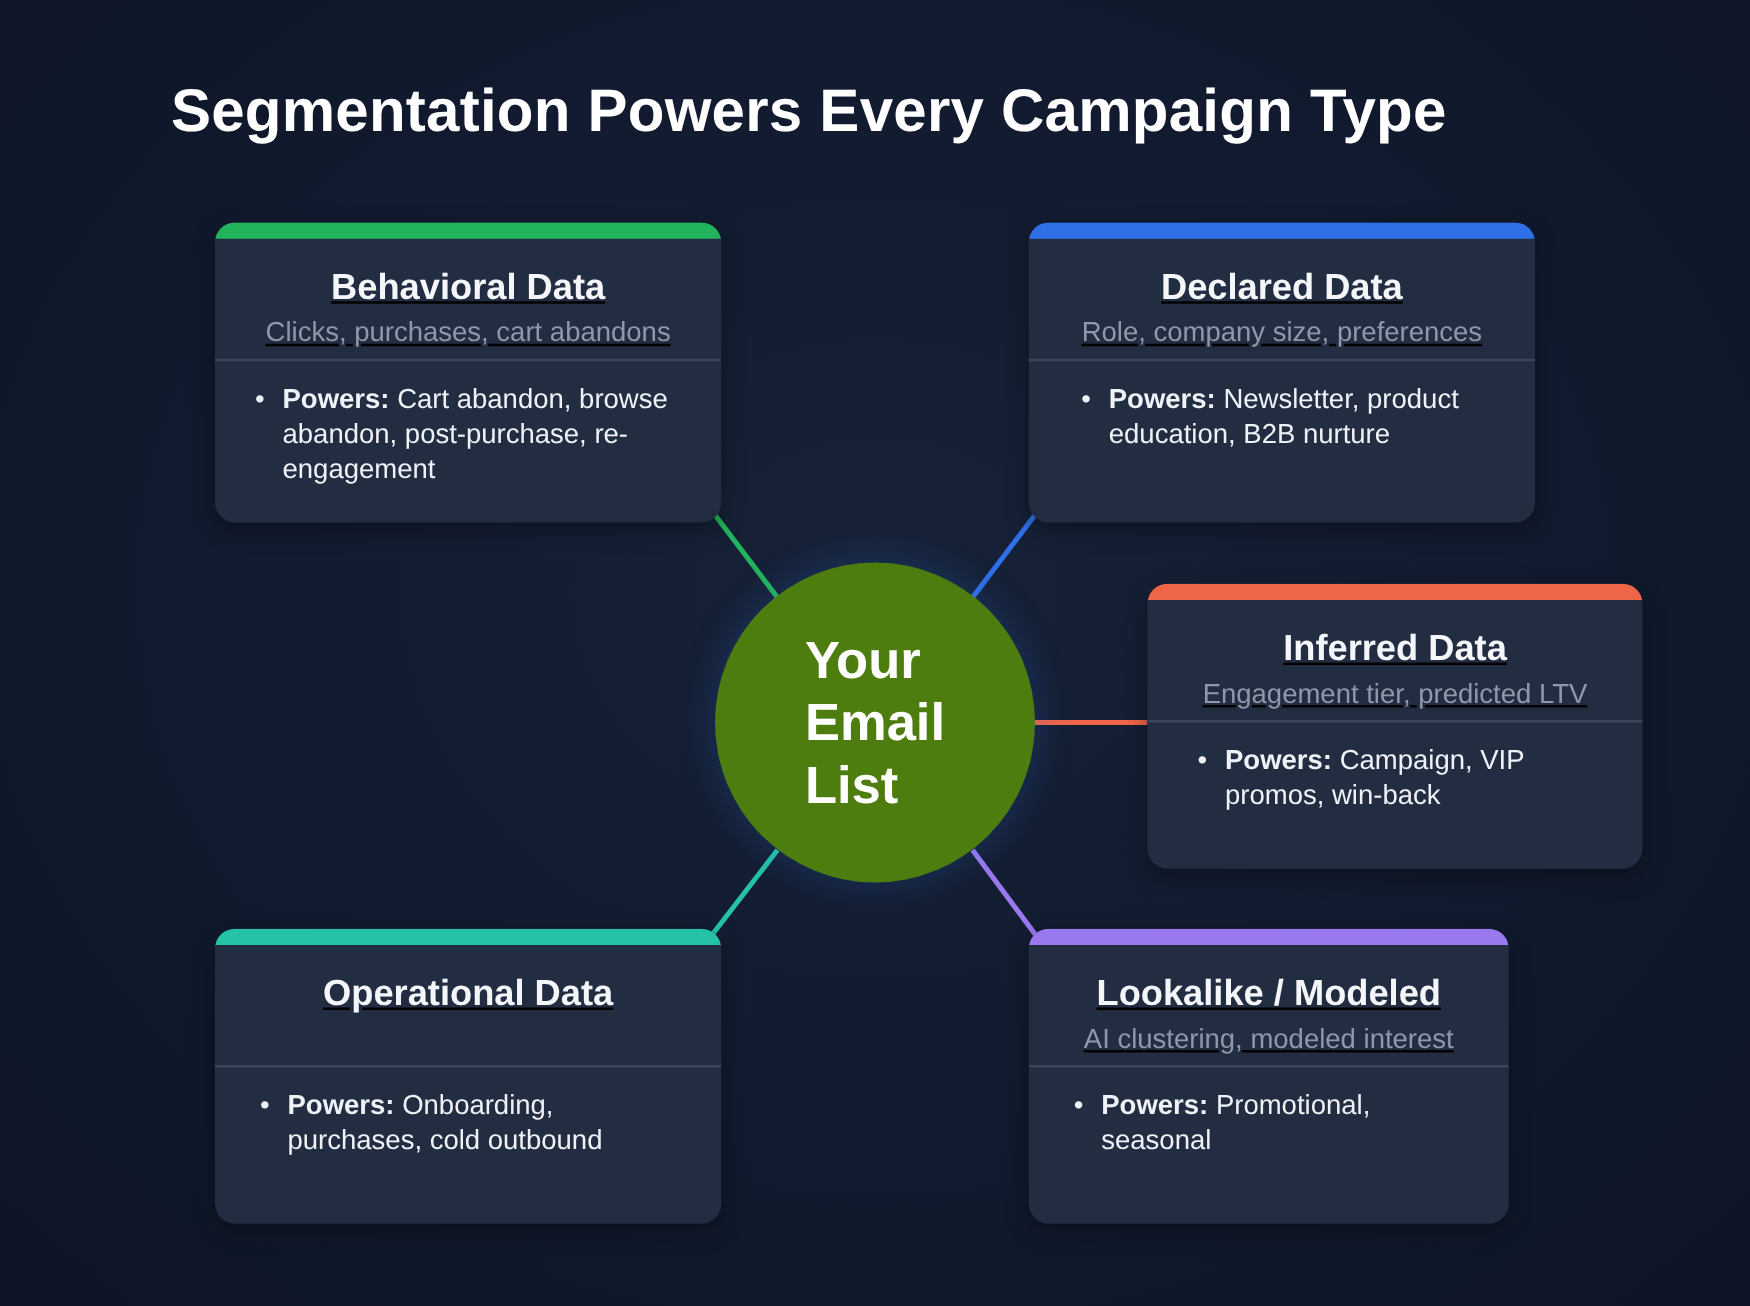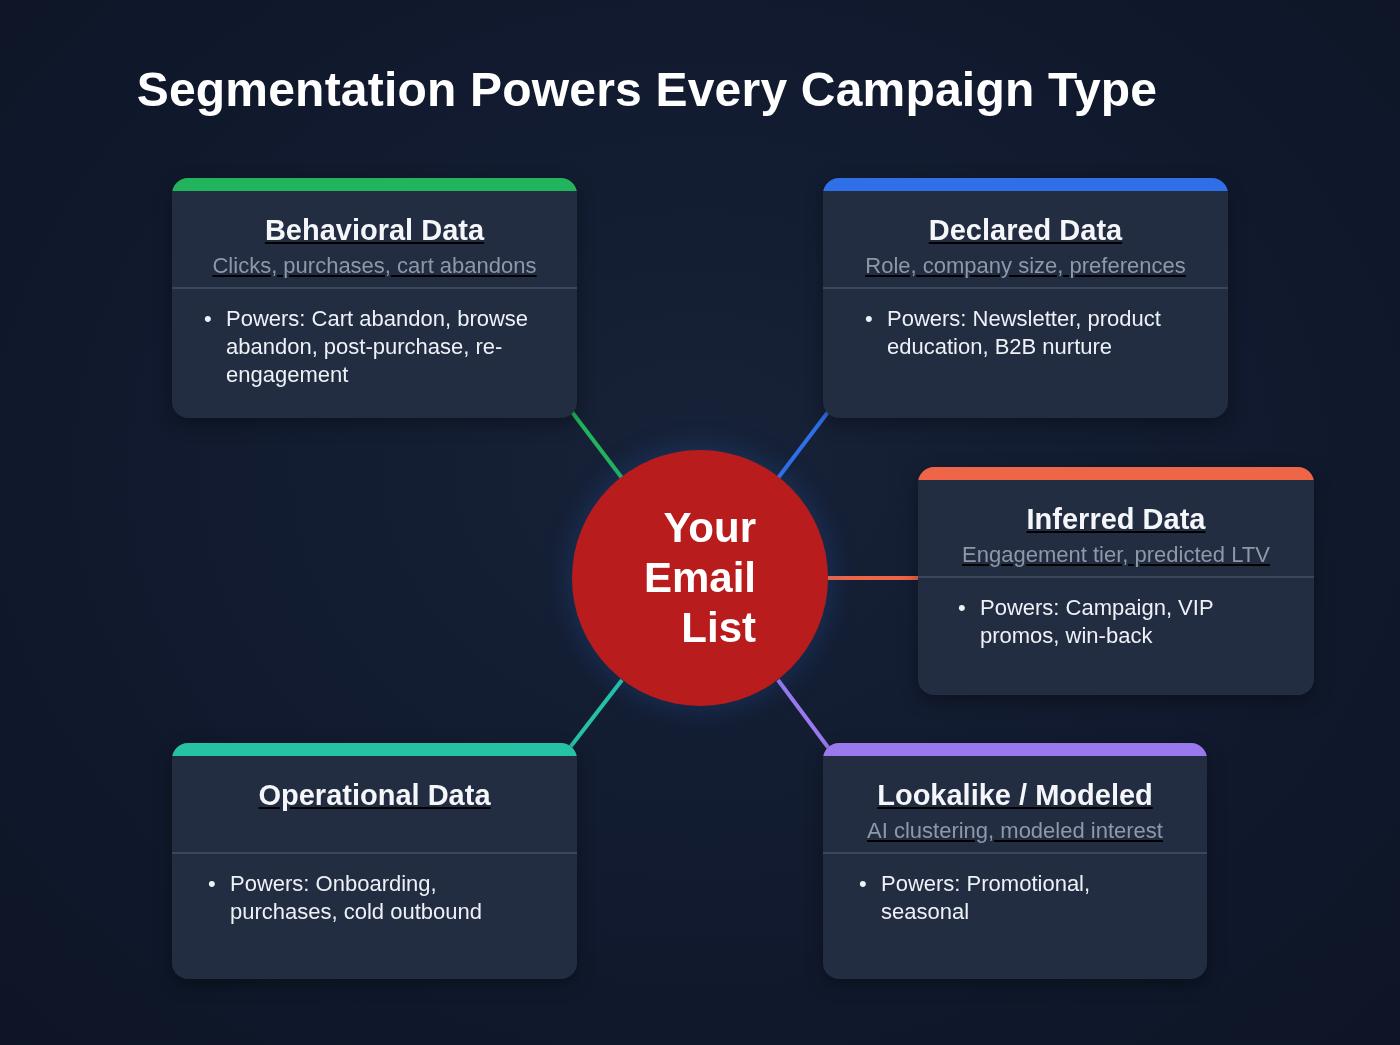--- a/index.html
+++ b/index.html
@@ -19,25 +19,25 @@
       position: absolute; background: #222d42; border-radius: 16px;
       box-shadow: 0 6px 18px rgba(0,0,0,0.35); overflow: hidden;
     }
     .card .bar { height: 13px; width: 100%; }
     .card .head { text-align: center; padding-top: 22px; height: 98px; box-sizing: border-box; border-bottom: 2px solid #3a465c; text-decoration: underline; }
     .card .ctitle { color: #f4f6fa; font-weight: 700; font-size: 29px; line-height: 34px; }
     .card .csub { color: #8e98aa; font-size: 22px; line-height: 26px; margin-top: 6px; white-space: nowrap; }
     .card .body { padding: 16px 28px 0 32px; }
     .card .bullet { display: flex; color: #eef1f6; font-size: 22px; line-height: 28px; }
     .card .dot { width: 22px; flex: 0 0 22px; font-size: 22px; }
-    .card .powers { font-weight: 400; }
+    .card .powers { font-weight: 700; }
     .hub {
       position: absolute; left: 572px; top: 450px; width: 256px; height: 256px;
-      border-radius: 50%; background: #b91c1c;
-      display: flex; align-items: center; justify-content: center; text-align: right;
+      border-radius: 50%; background: #4d7c0f;
+      display: flex; align-items: center; justify-content: center; text-align: left;
       box-shadow: 0 0 30px rgba(43,116,228,0.25);
     }
     .hub span { color: #ffffff; font-weight: 700; font-size: 42px; line-height: 50px; display: block; }
   </style>
 </head>
 <body>
 
 <div class="title">Segmentation Powers Every Campaign Type</div>
 
 <svg class="connectors">

